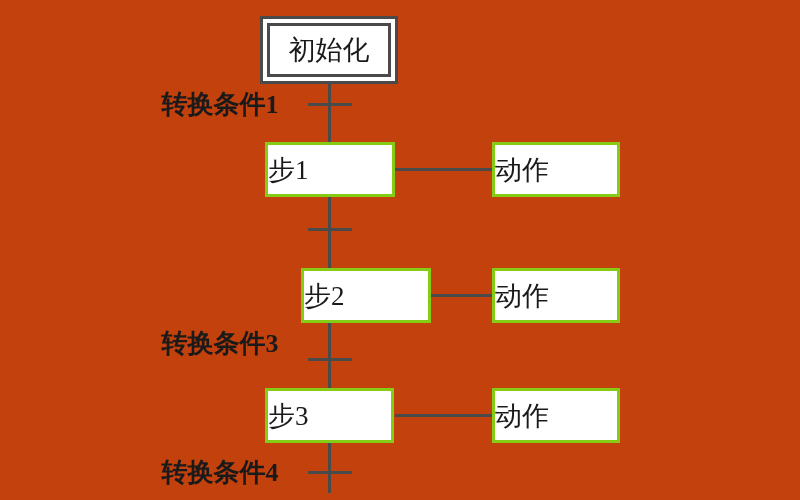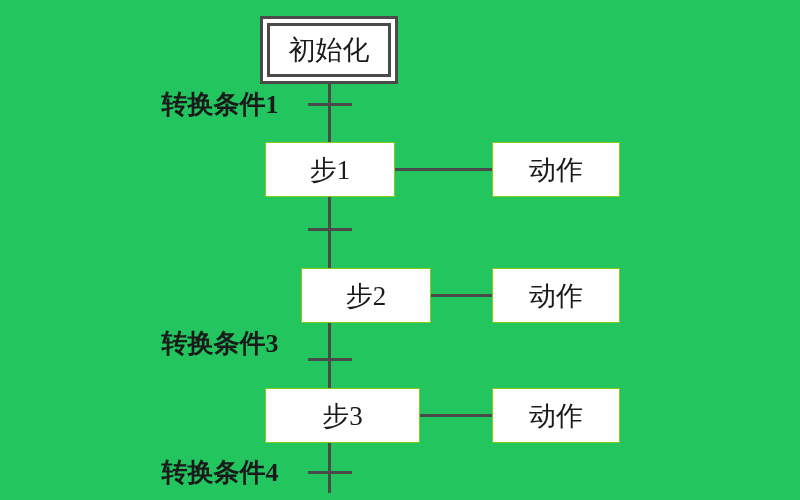--- a/index.html
+++ b/index.html
@@ -4,21 +4,21 @@
 <style>
   html, body {
     margin: 0;
     padding: 0;
     background: #ffffff;
   }
   .page {
     position: relative;
     width: 800px;
     height: 500px;
-    background: #22c55e;
+    background: #c2410c;
     overflow: hidden;
     font-family: "Liberation Serif", "DejaVu Serif", serif;
     color: #1a1a1a;
   }
   .vline {
     position: absolute;
     width: 3px;
     background: #4a4a4a;
   }
   .hline {
@@ -28,25 +28,25 @@
   }
   .tick {
     position: absolute;
     width: 44px;
     height: 3px;
     background: #4a4a4a;
   }
   .box {
     position: absolute;
     box-sizing: border-box;
-    border: 1px solid #84cc16;
+    border: 3px solid #84cc16;
     background: #ffffff;
     display: flex;
     align-items: center;
-    justify-content: center;
+    justify-content: flex-start;
     font-size: 27px;
     z-index: 2;
   }
   .double-outer {
     position: absolute;
     box-sizing: border-box;
     border: 3px solid #4a4a4a;
     background: #ffffff;
     padding: 4px;
     z-index: 2;
@@ -106,20 +106,20 @@
     <span>动作</span>
   </div>
 
   <div class="box" style="left:265px; top:268px; width:130px; height:55px;margin-left:36px;">
     <span>步2</span>
   </div>
   <div class="box" style="left:492px; top:268px; width:128px; height:55px;">
     <span>动作</span>
   </div>
 
-  <div class="box" style="left:265px; top:388px; width:155px; height:55px;">
+  <div class="box" style="left:265px; top:388px; width:129px; height:55px;">
     <span>步3</span>
   </div>
   <div class="box" style="left:492px; top:388px; width:128px; height:55px;">
     <span>动作</span>
   </div>
 
 </div>
 
 </body></html>

